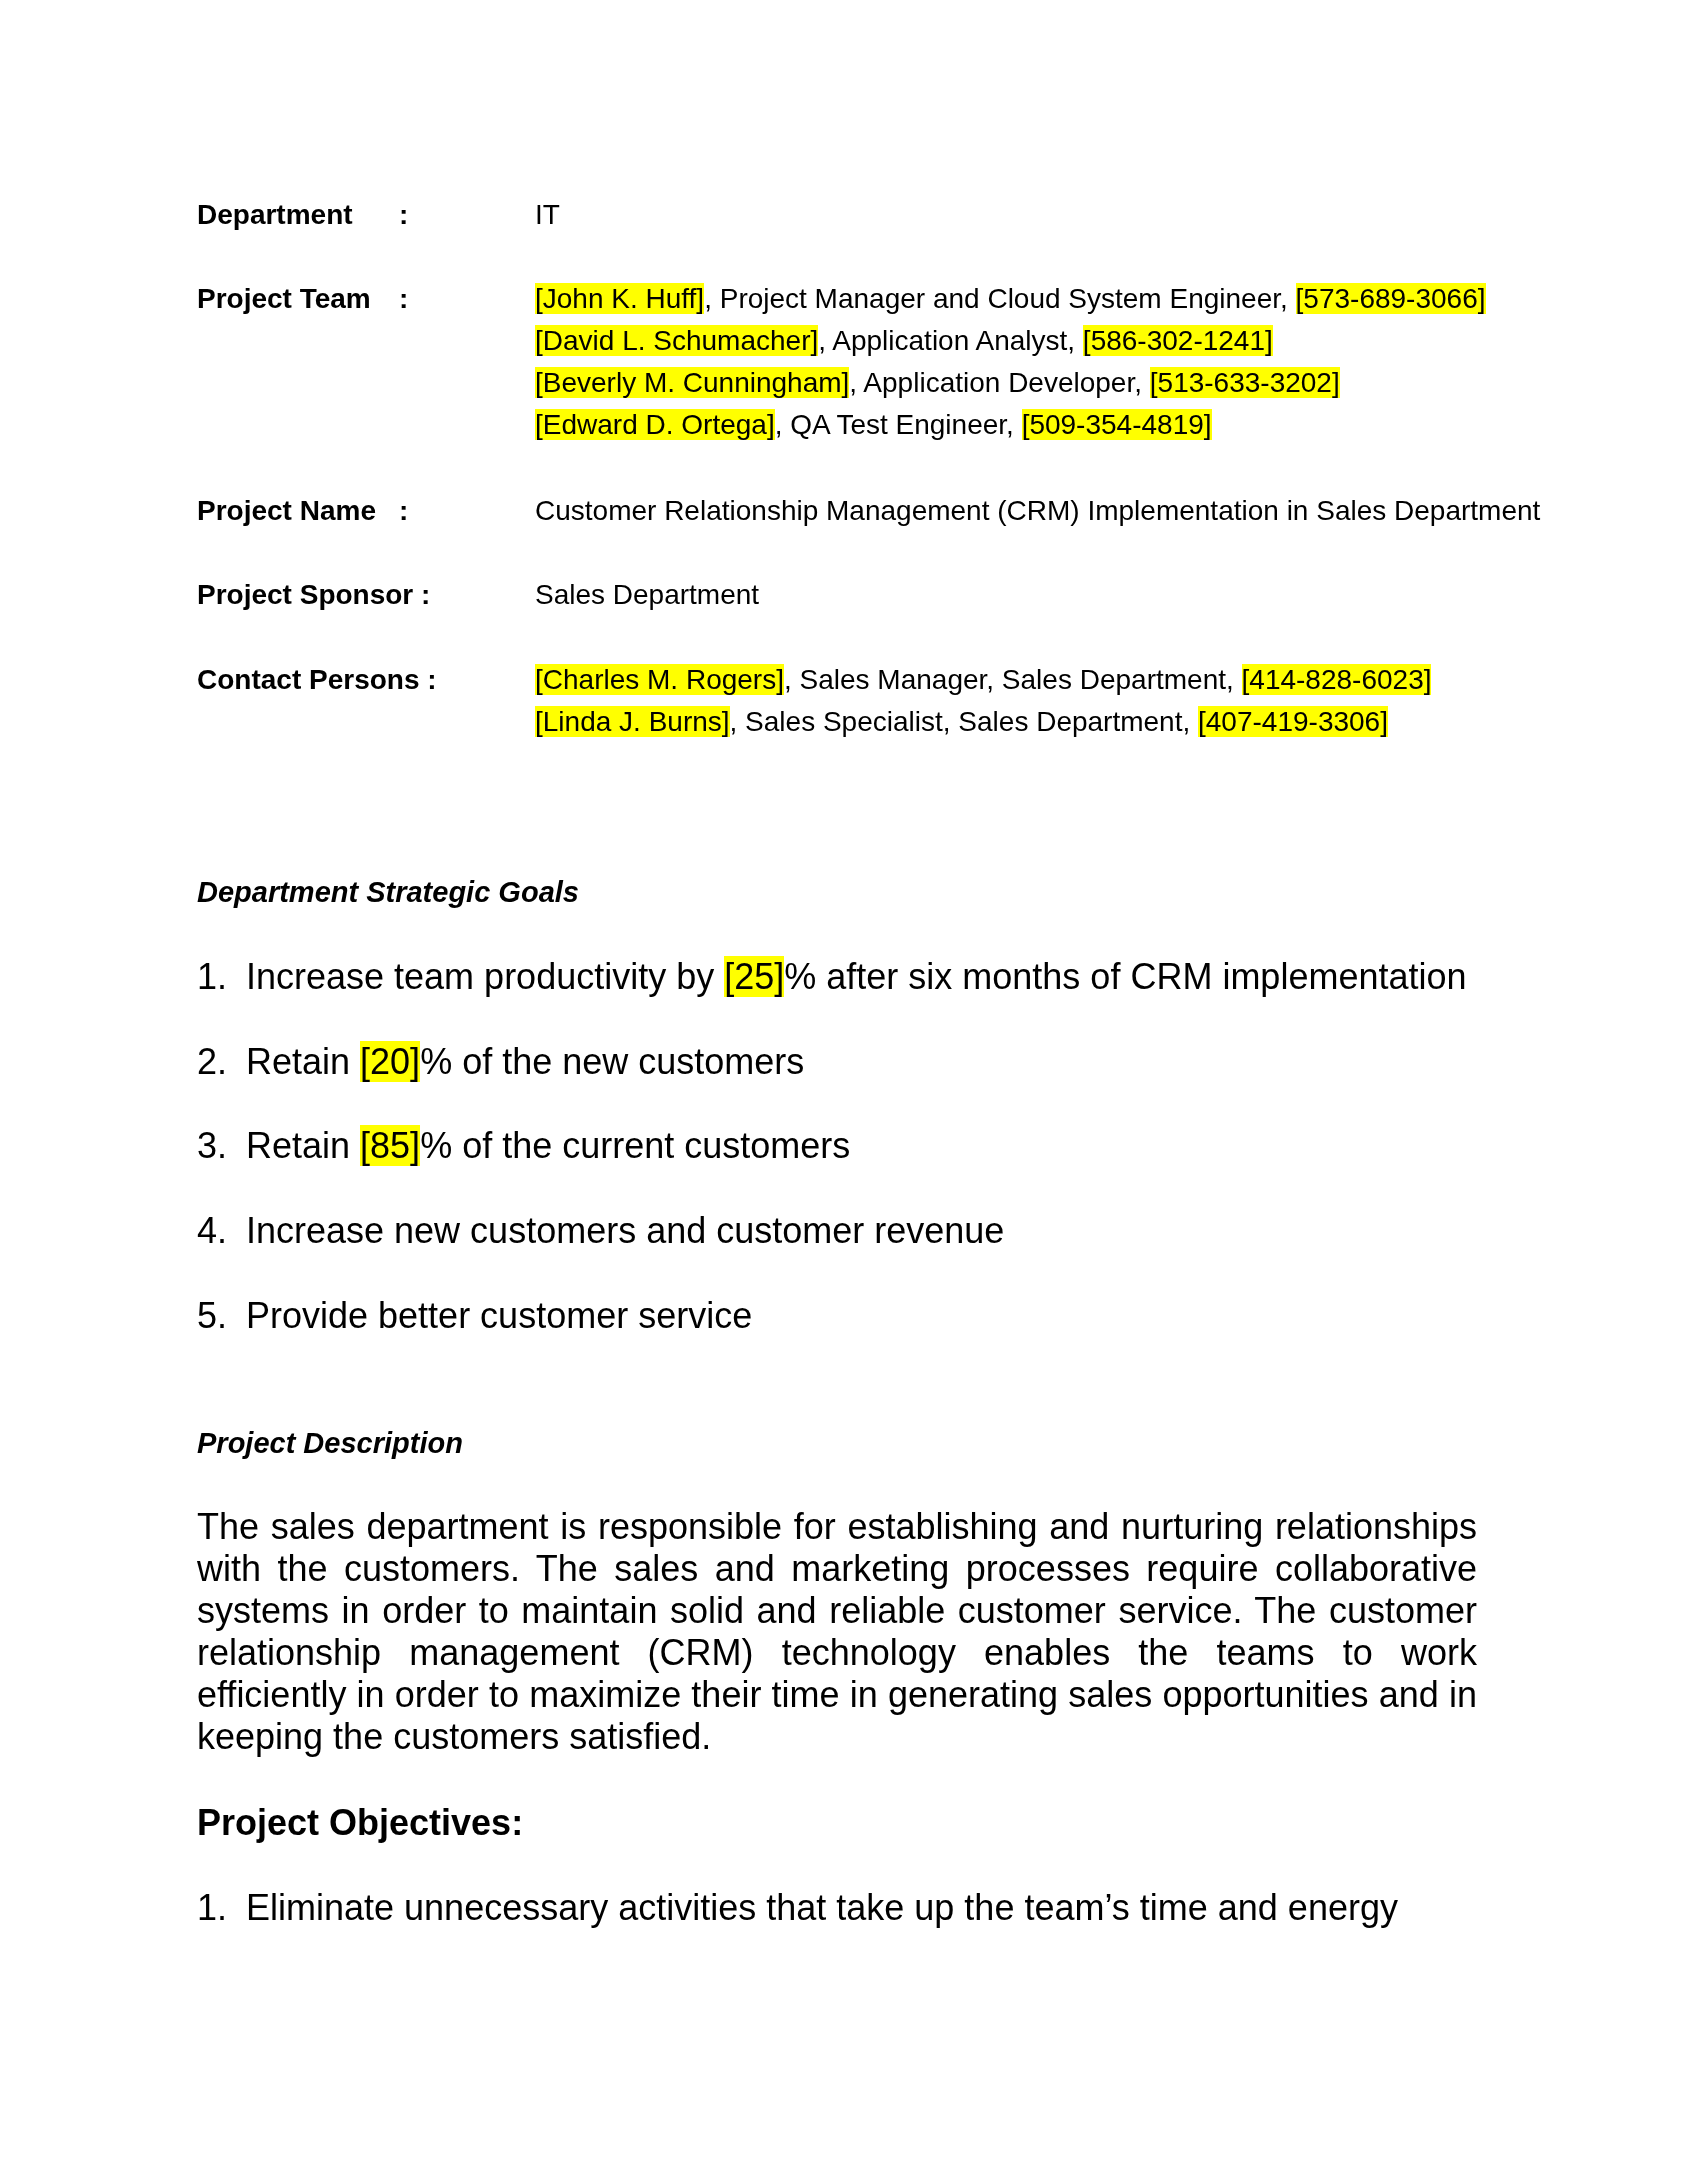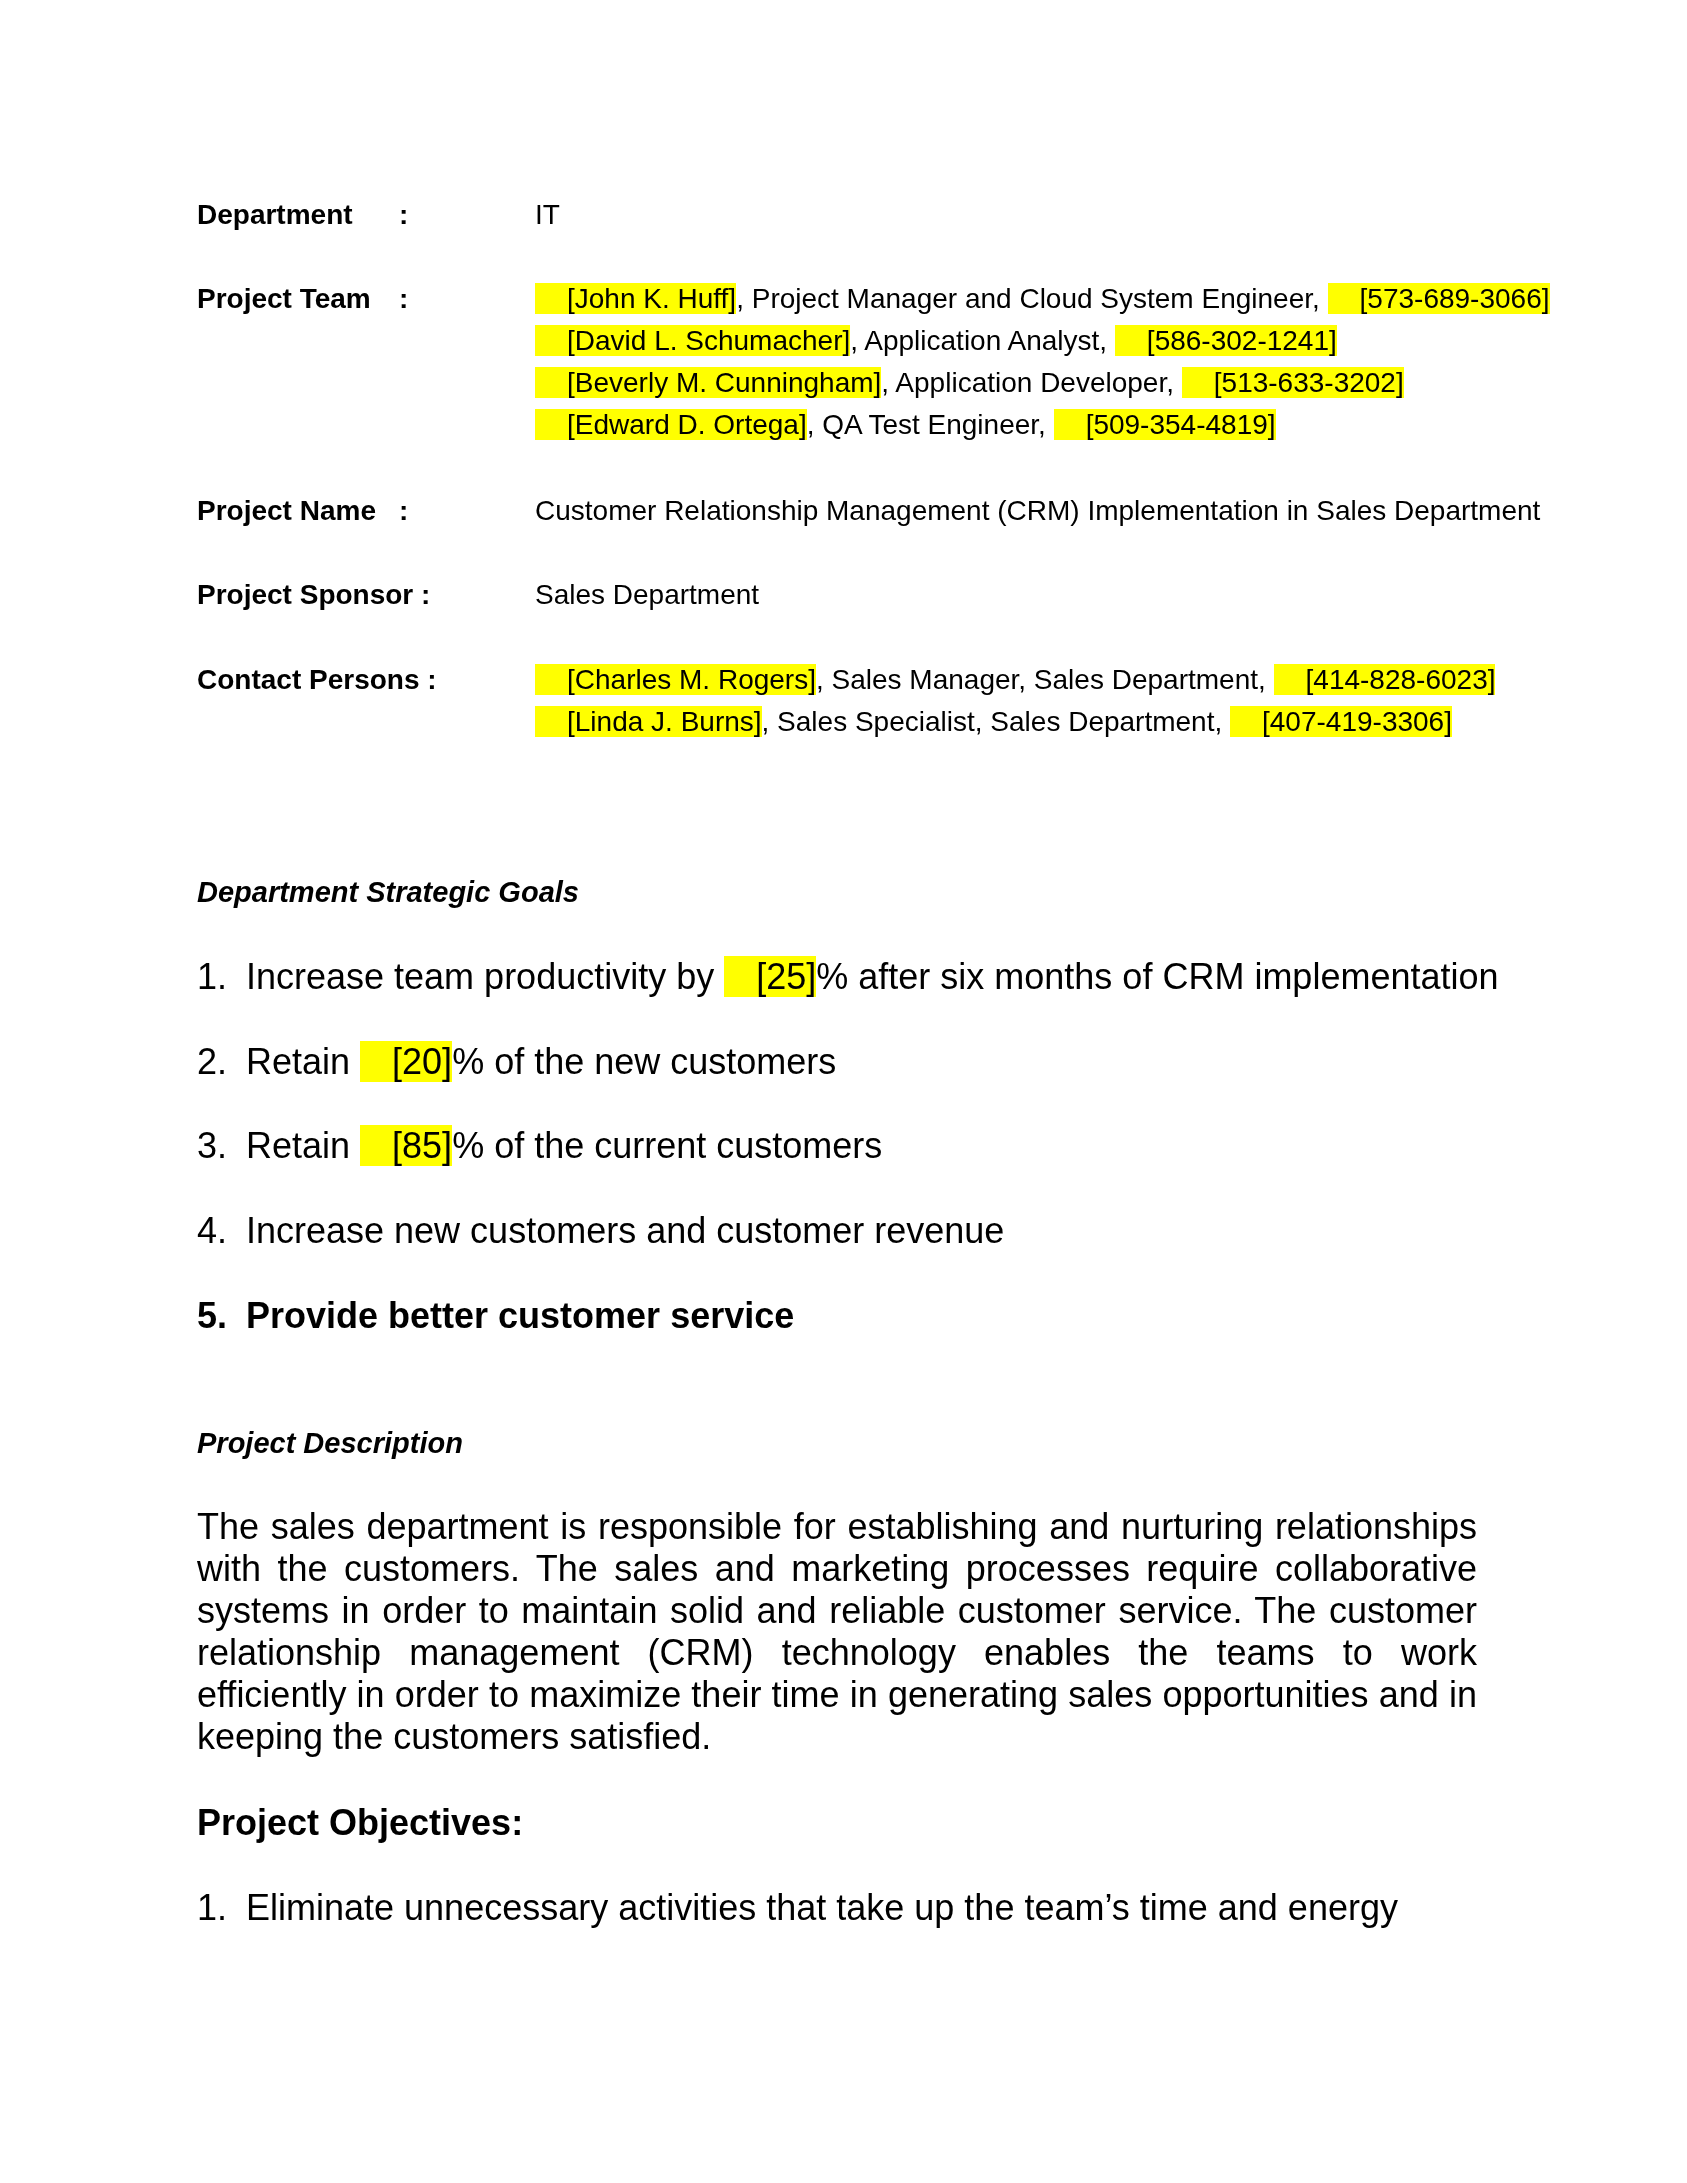--- a/index.html
+++ b/index.html
@@ -37,21 +37,21 @@
     top: 0;
     font-weight: bold;
   }
   .value {
     position: absolute;
     left: 294px;
     top: 0;
     white-space: nowrap;
     margin-left: 44px;
   }
-  .hl { background: #FFFF00; padding-left: 32px; }
+  .hl { background: #FFFF00; }
   .line { display: block; height: 42px; }
   .heading {
     position: absolute;
     left: 0;
     font-size: 29px;
     font-weight: bold;
     line-height: 42px;
     font-style: italic;
   }
   .subheading {
@@ -129,21 +129,21 @@
   </div>
   <div class="list-item" style="top:1041px;">
     <span class="num">2.</span><span>Retain </span><span class="hl">[20]</span><span>% of the new customers</span>
   </div>
   <div class="list-item" style="top:1125px;">
     <span class="num">3.</span><span>Retain </span><span class="hl">[85]</span><span>% of the current customers</span>
   </div>
   <div class="list-item" style="top:1210px;">
     <span class="num">4.</span><span>Increase new customers and customer revenue</span>
   </div>
-  <div class="list-item" style="top:1295px;font-weight:bold;">
+  <div class="list-item" style="top:1295px;">
     <span class="num">5.</span><span>Provide better customer service</span>
   </div>
 
   <div class="heading" style="top:1422px;">Project Description</div>
   <div class="para" style="top:1506px;">The sales department is responsible for establishing and nurturing relationships with the customers. The sales and marketing processes require collaborative systems in order to maintain solid and reliable customer service. The customer relationship management (CRM) technology enables the teams to work efficiently in order to maximize their time in generating sales opportunities and in keeping the customers satisfied.</div>
 
   <div class="subheading" style="top:1802px;">Project Objectives:</div>
   <div class="list-item" style="top:1887px;">
     <span class="num">1.</span><span>Eliminate unnecessary activities that take up the team’s time and energy</span>
   </div>

